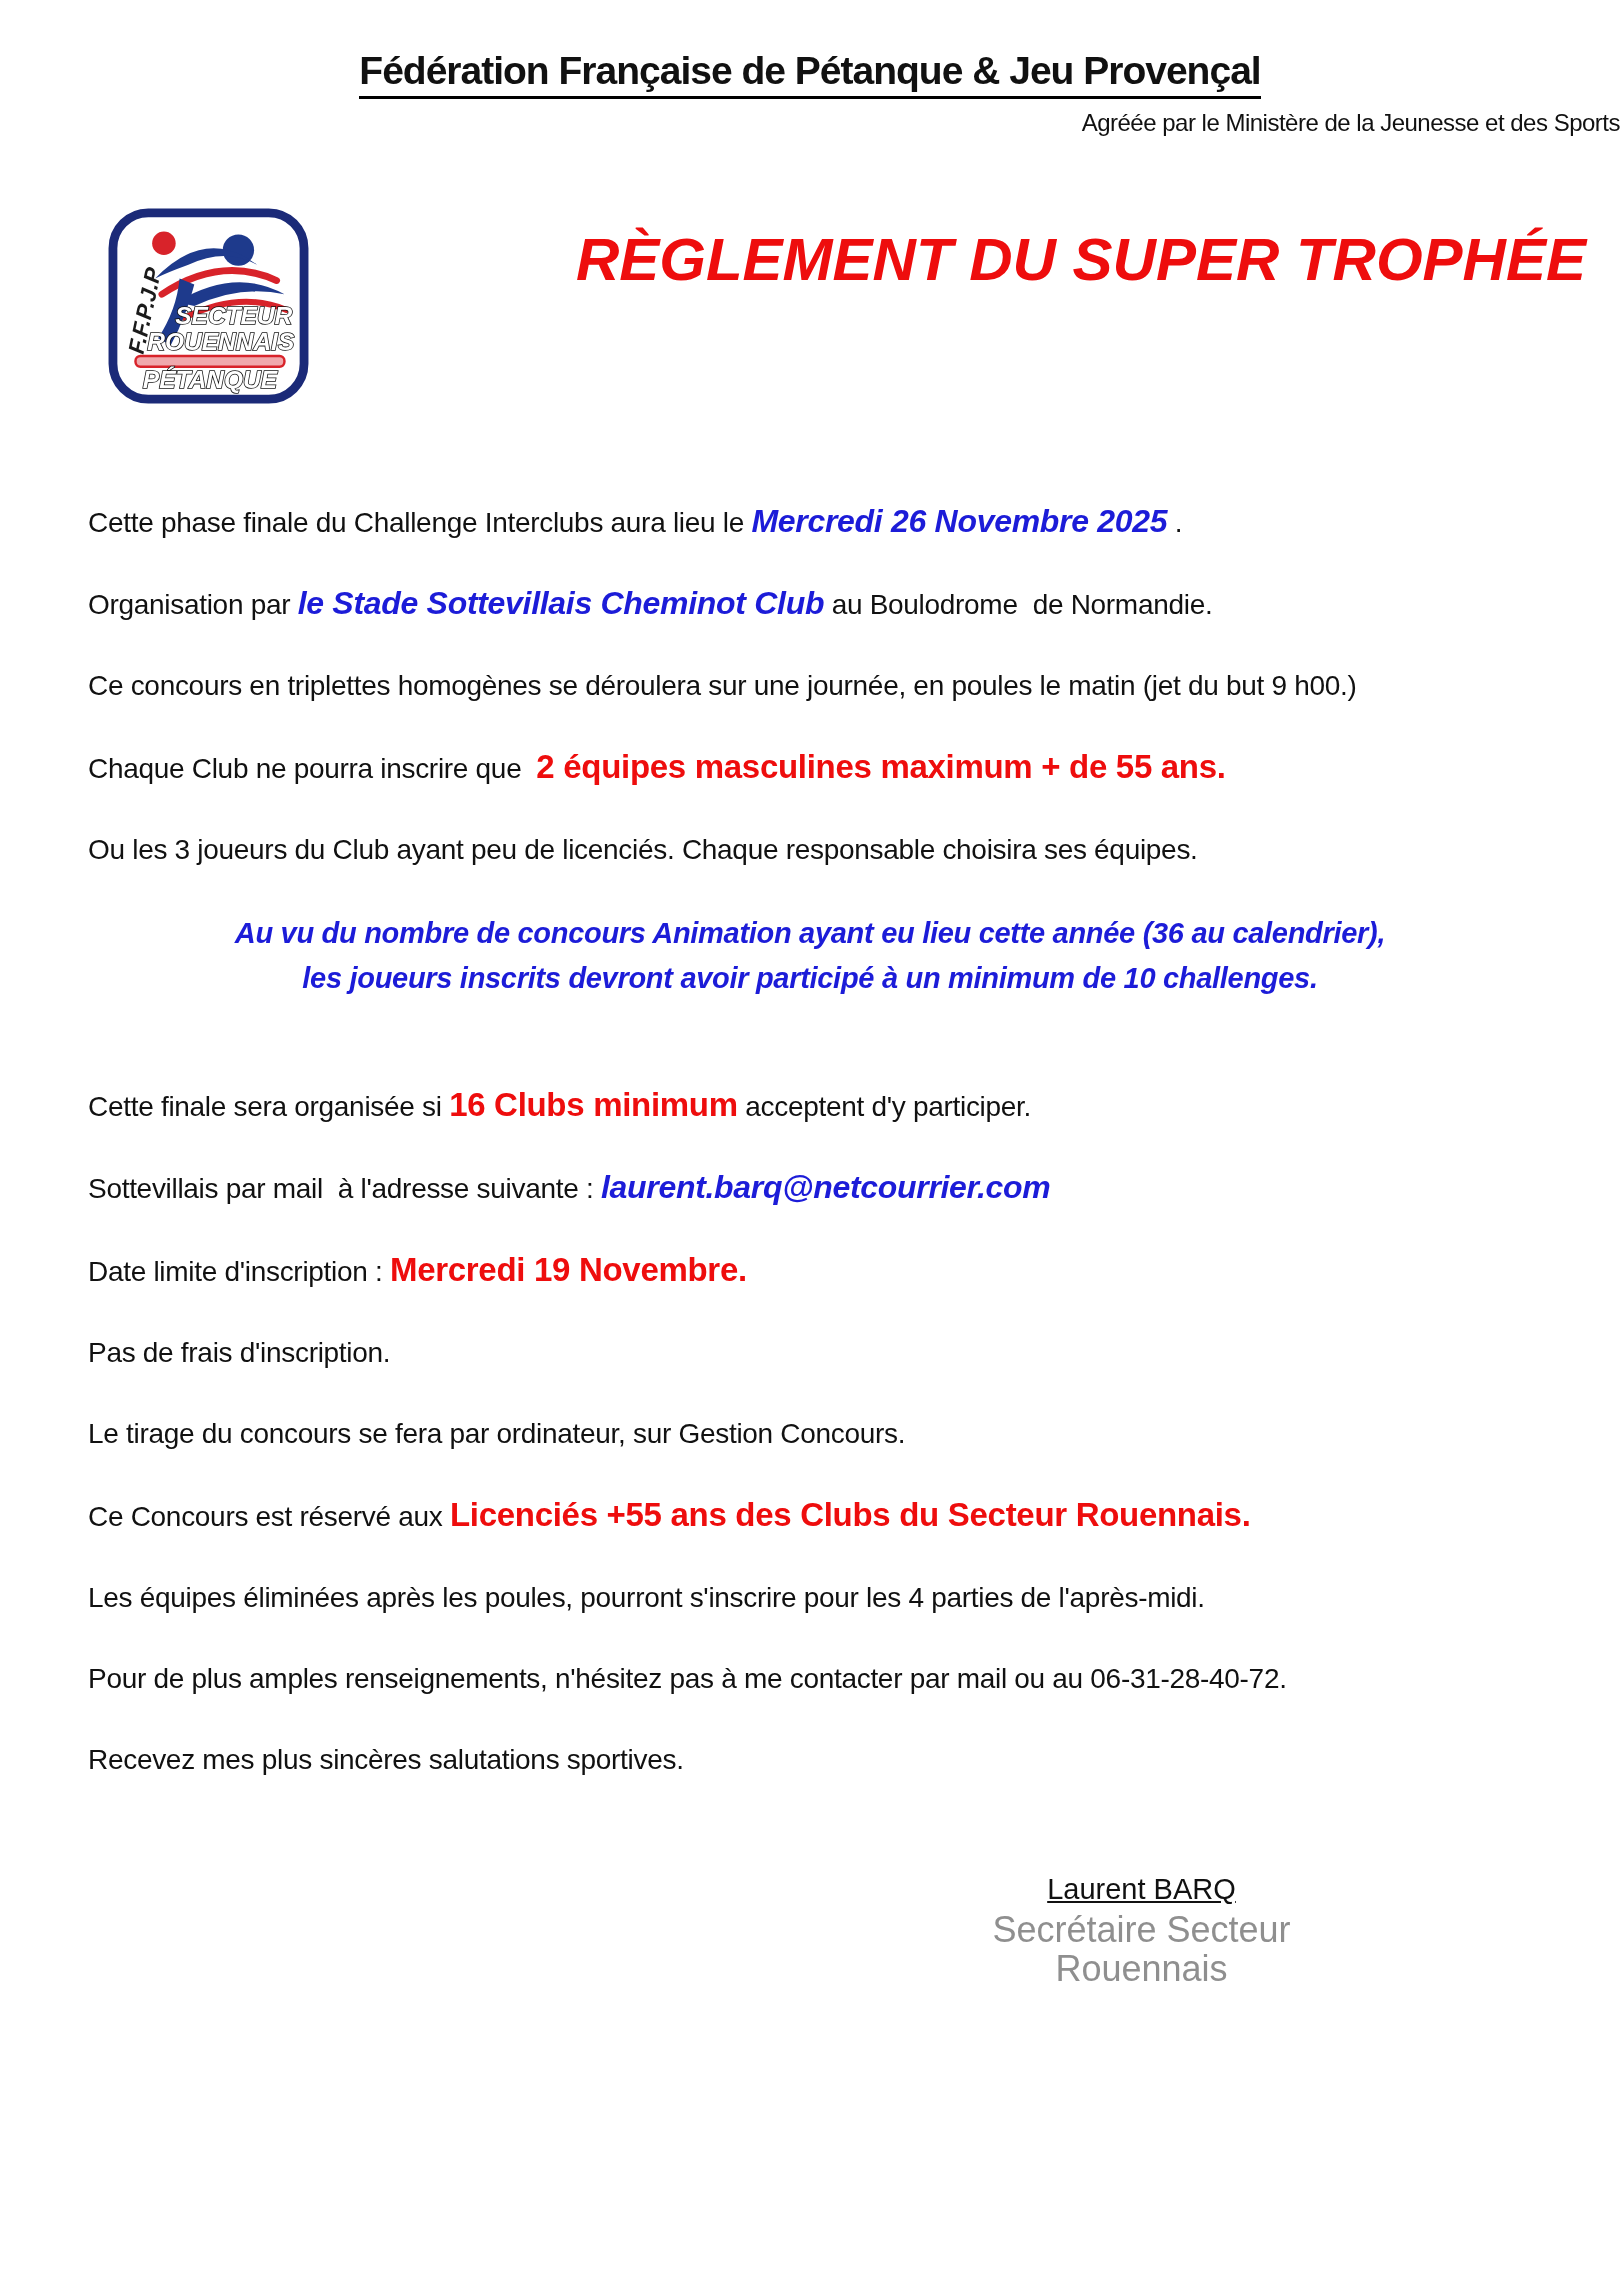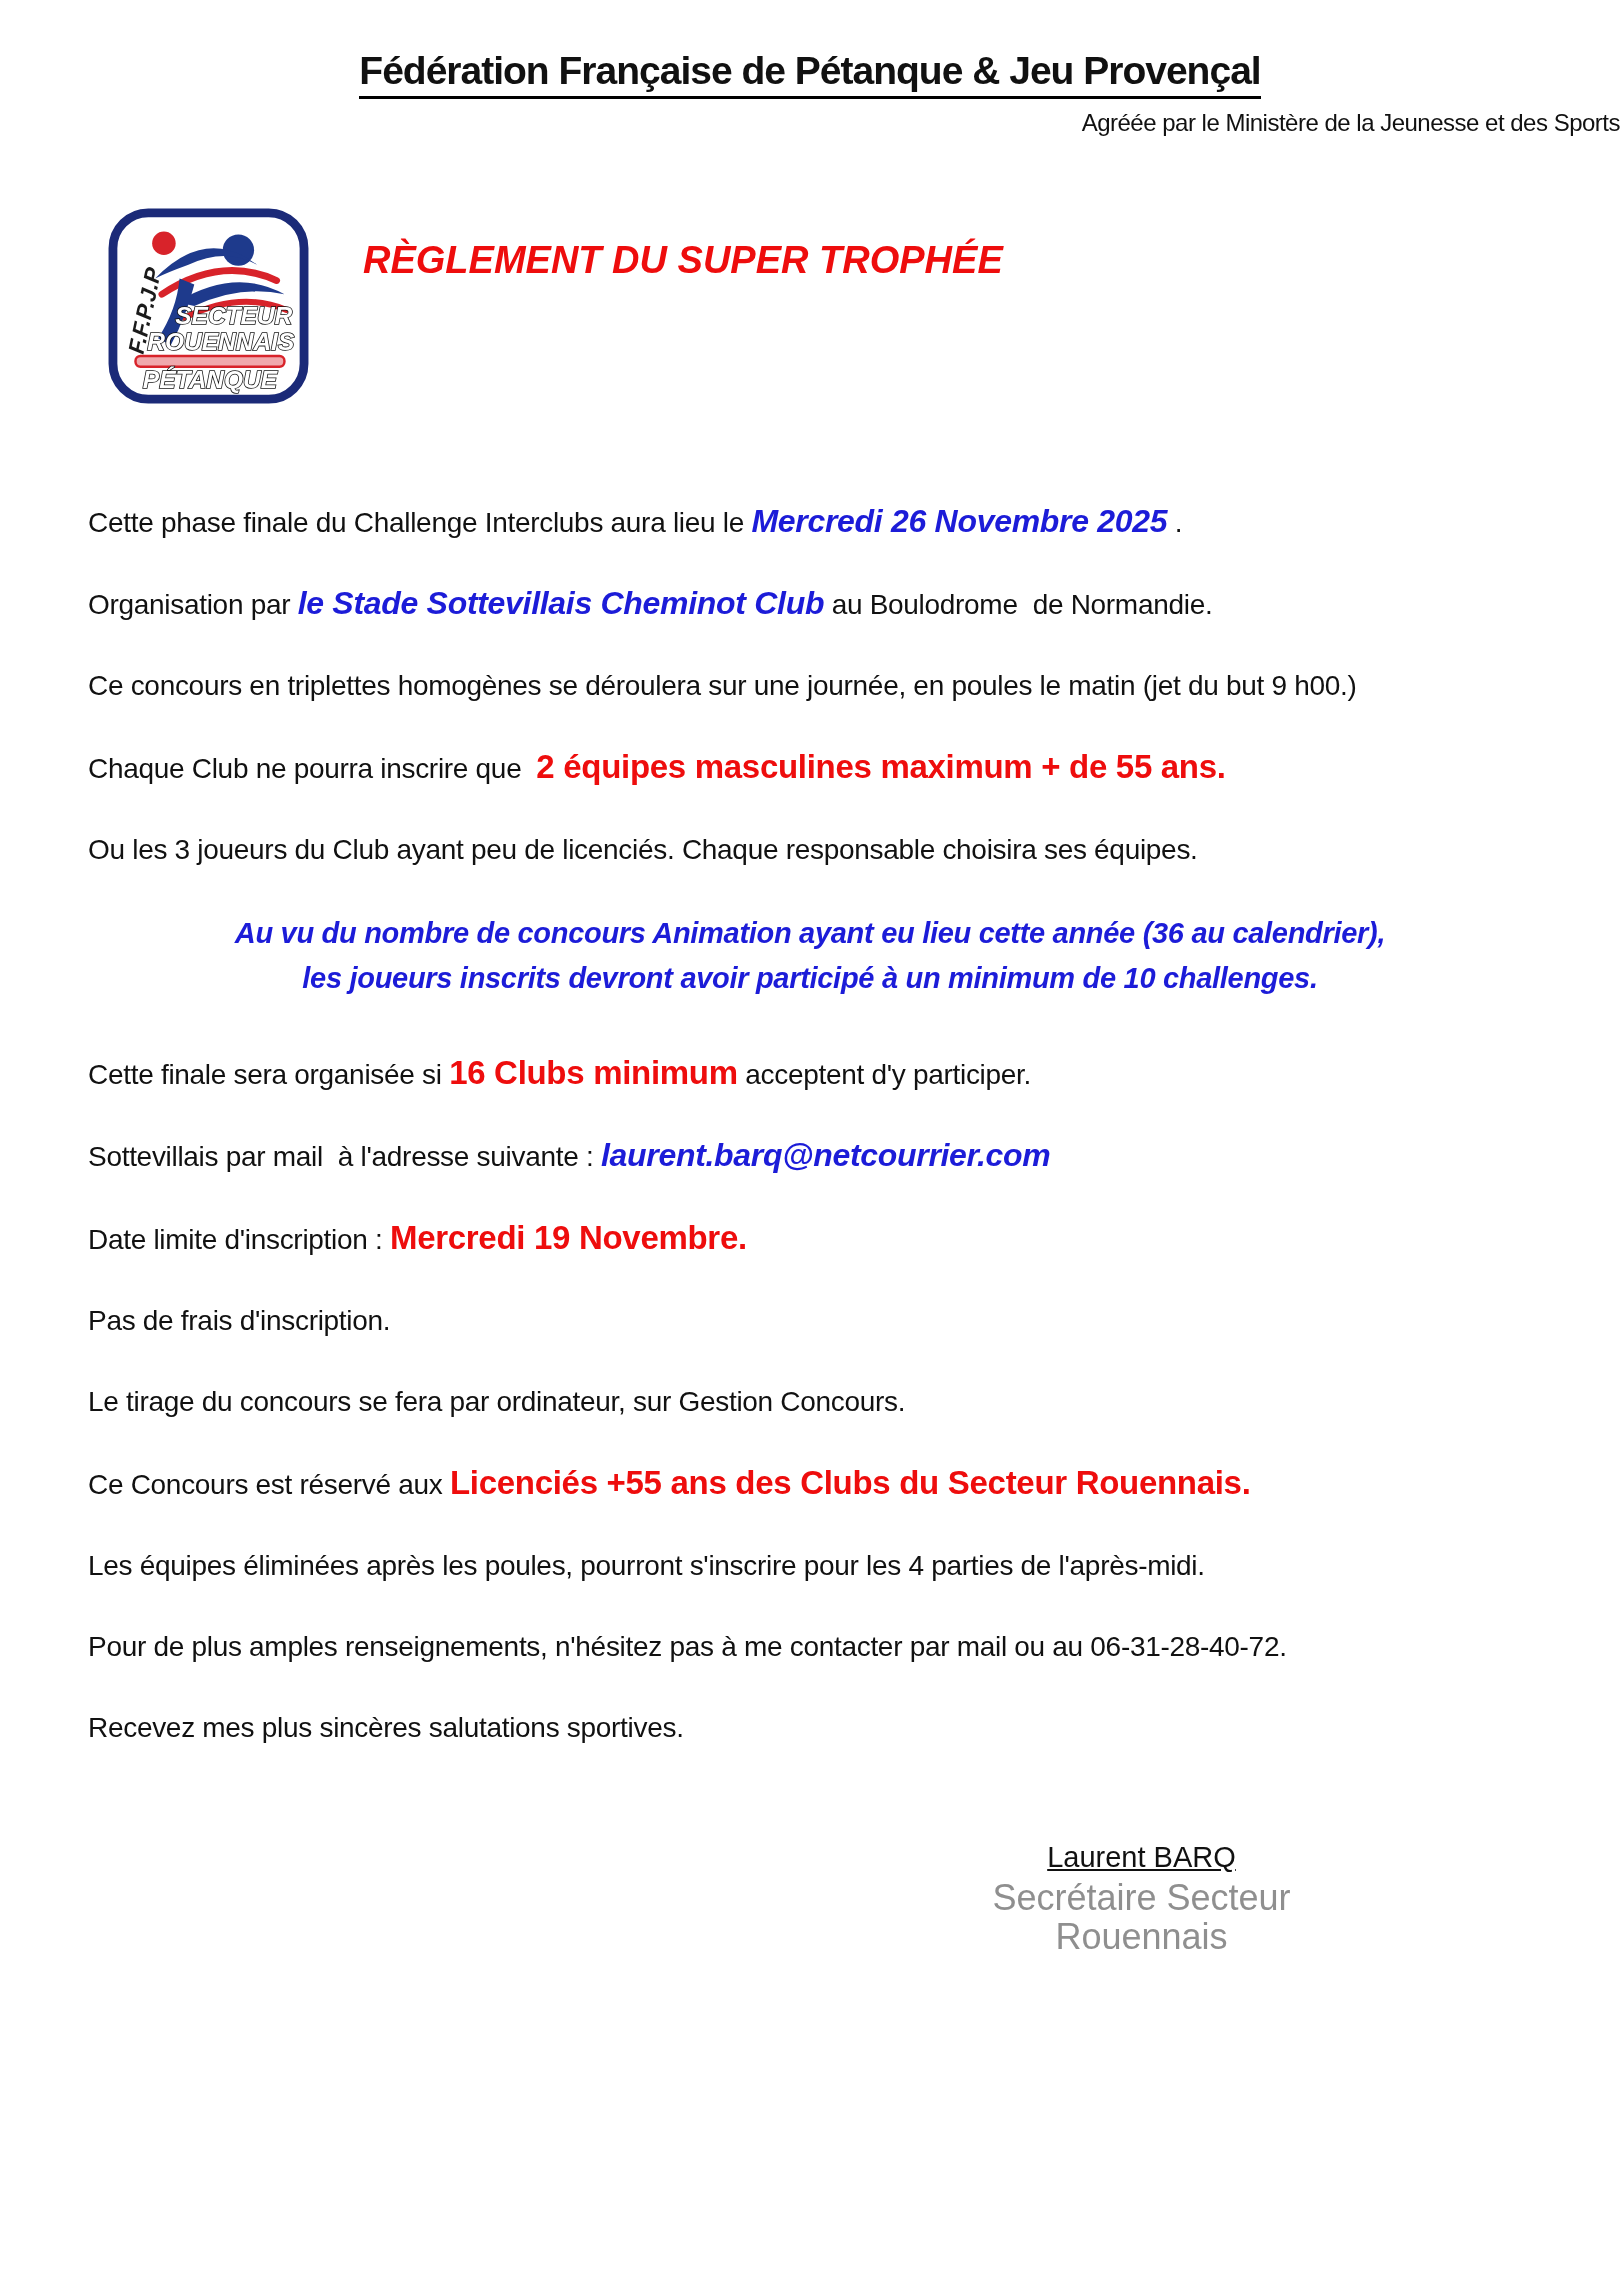--- a/index.html
+++ b/index.html
@@ -19,35 +19,35 @@
     font-size:39px; font-weight:bold;
     border-bottom:3.9px solid #000;
     padding-bottom:2.9px;
     letter-spacing:-1px;
   }
   .doc-subtitle { text-align:right; font-size:24px; margin-top:9.8px; letter-spacing:-0.5px; }
 
   .header-row { display:flex; align-items:flex-start; margin:71px 88px 0 108px; }
   .logo-box { flex:0 0 201px; width:201px; height:196px; }
   .heading-wrap {
-    flex:1; text-align:left; transform:translateX(54px);
+    flex:1; text-align:right; transform:translateX(54px);
     padding-top:13.7px;
     color:var(--red);
     font-weight:bold; font-style:italic;
-    font-size:38px; line-height:78px;
+    font-size:60px; line-height:78px;
     letter-spacing:0px;
   }
 
   
   .content { margin:98px 88px 0 88px; }
   .para { font-size:28px; line-height:39px; margin-bottom:42px; color:#111; letter-spacing:-0.3px; white-space:pre-wrap; }
   .para-center-blue {
     text-align:center; color:var(--blue);
     font-weight:bold; font-style:italic;
-    font-size:29px; line-height:45px; margin-bottom:52px;
+    font-size:29px; line-height:45px; margin-bottom:84px;
   }
   .seg-plain { }
   .seg-blue-strong { color:var(--blue); font-weight:bold; font-style:italic; font-size:32px; }
   .seg-red-strong  { color:var(--red);  font-weight:bold; font-size:33px; }
   .seg-inherit { }
 
   
   .signature { margin:90px 0 0 926px; width:431px; text-align:center; }
   .sig-name { font-size:29px; line-height:41px; color:#111;text-decoration:underline; }
   .sig-role { font-size:36px; line-height:39px; color:var(--gray); }

